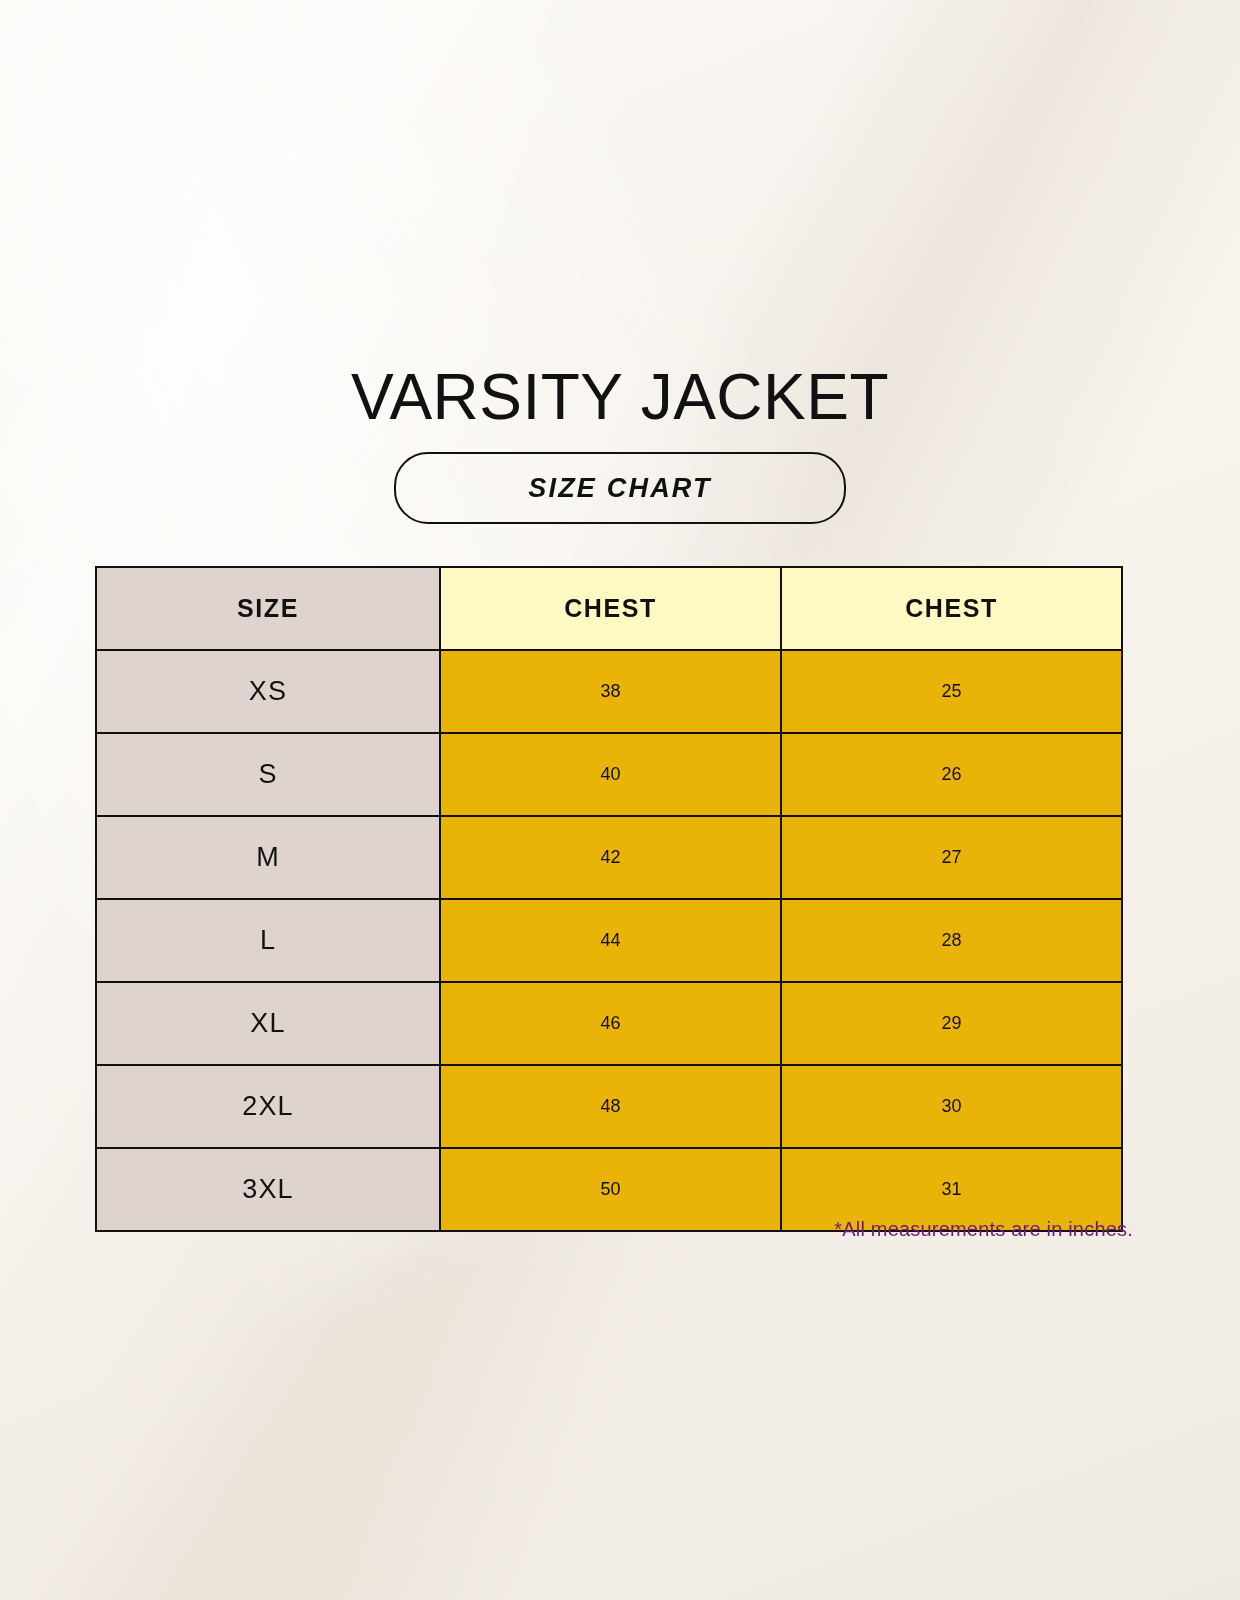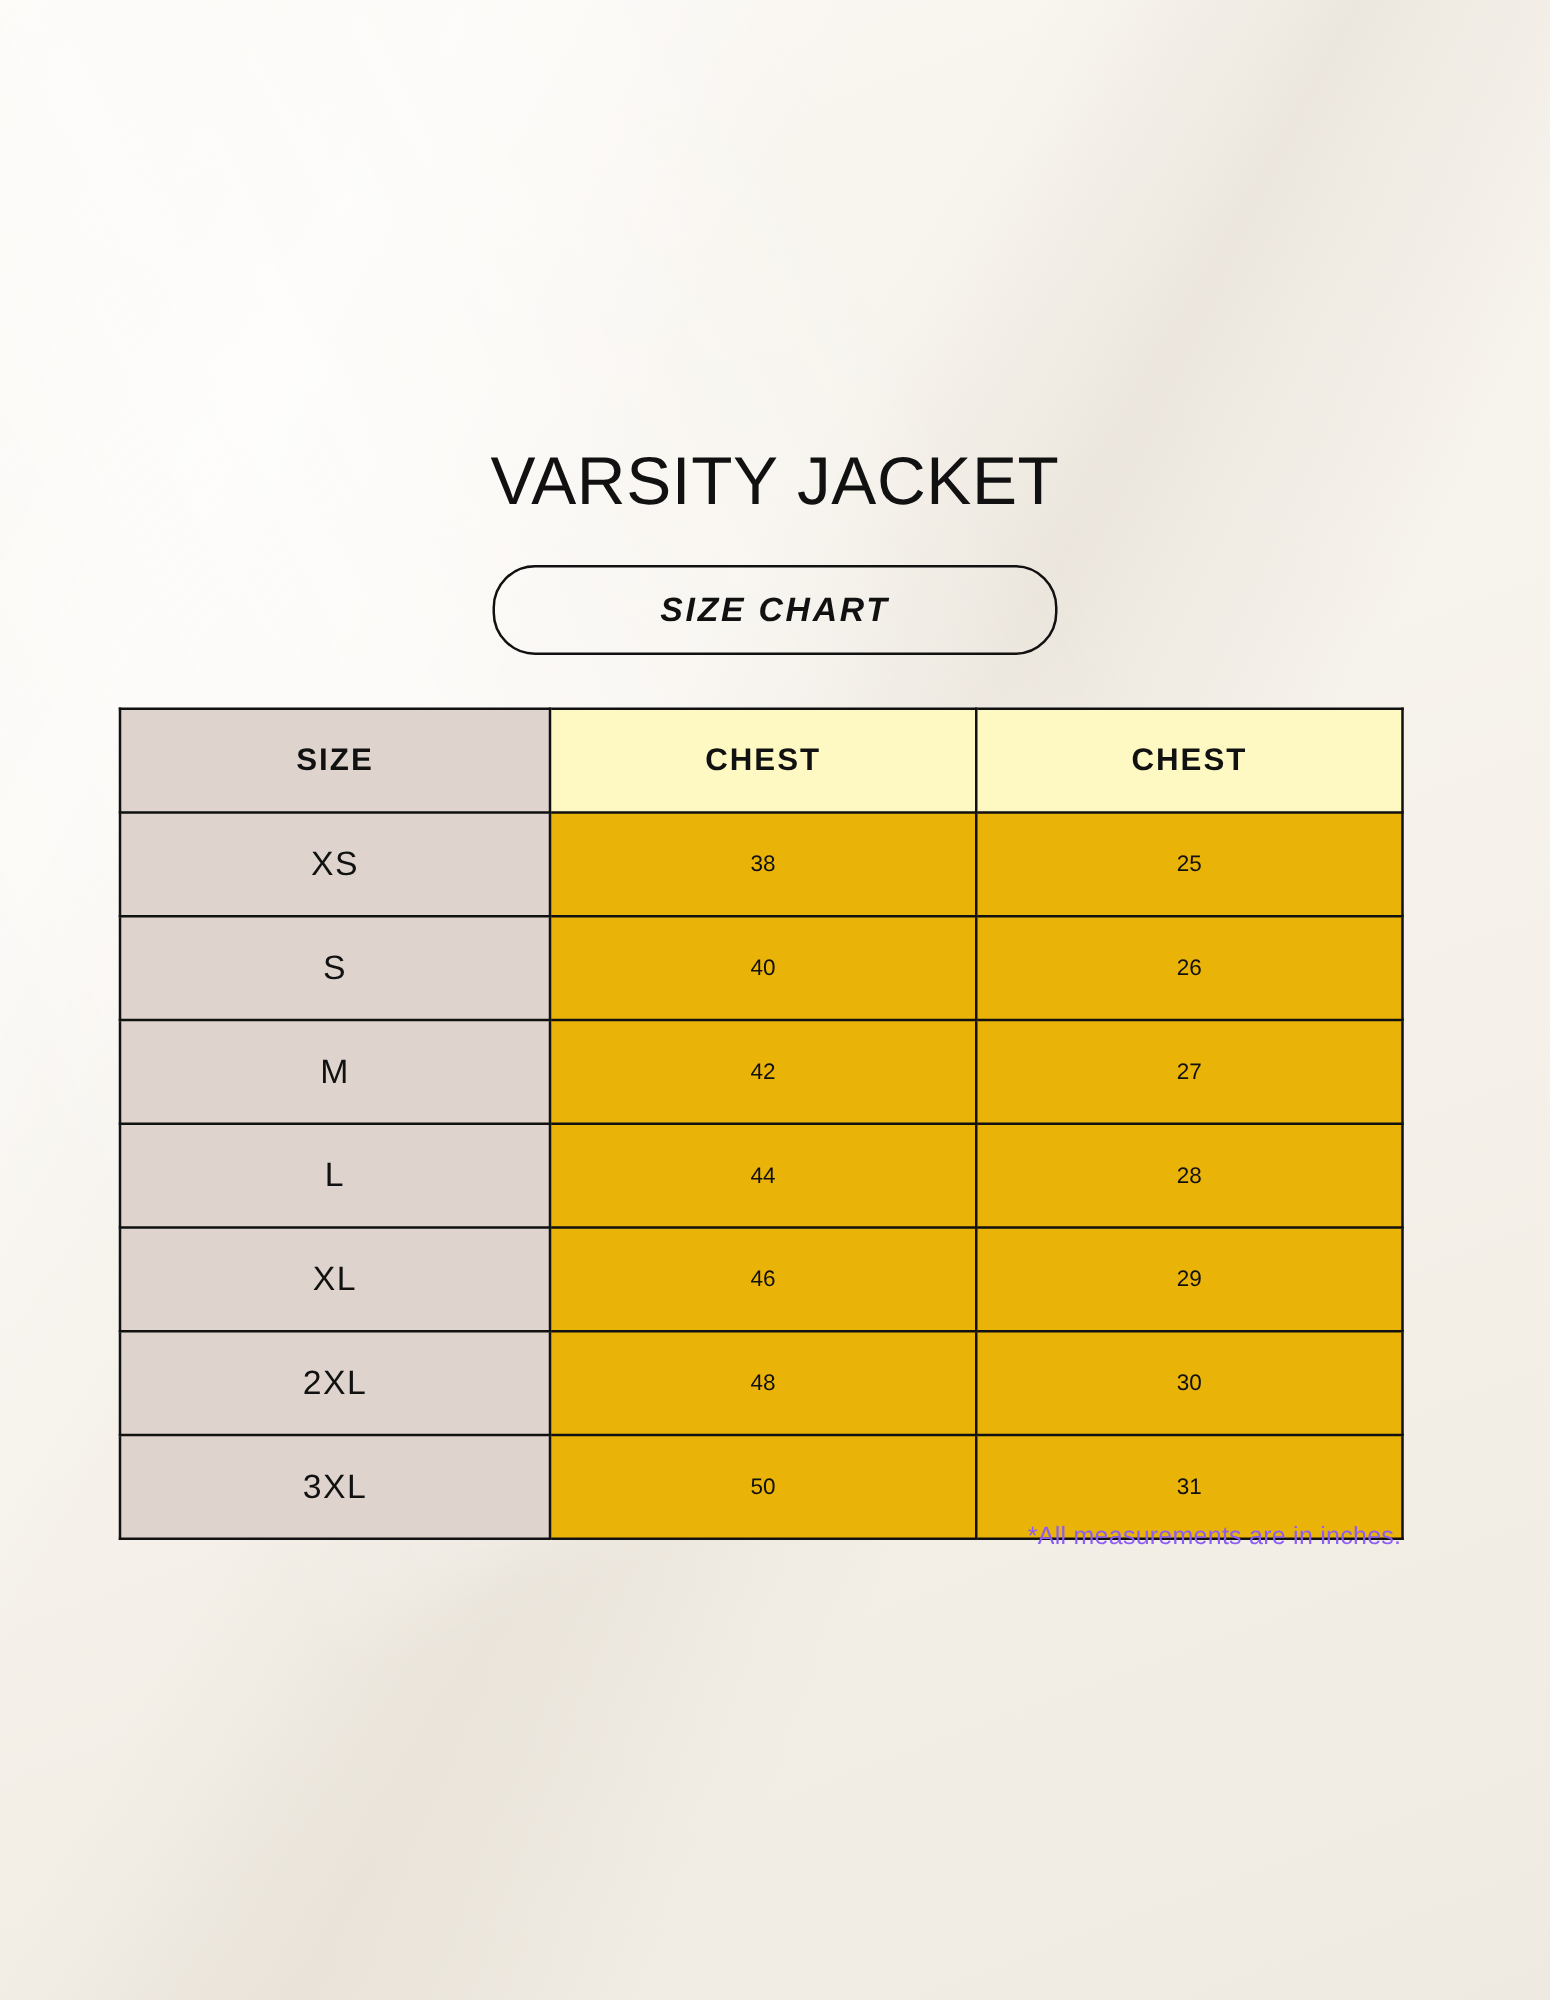--- a/index.html
+++ b/index.html
@@ -40,21 +40,21 @@
     position: relative;
     width: 1240px;
     height: 1600px;
   }
   .title {
     position: absolute;
     top: 322px;
     left: 0;
     width: 1240px;
     text-align: center;
-    font-size: 54px;
+    font-size: 64px;
     font-weight: 400;
     letter-spacing: 0.5px;
     line-height: 1;
     color: #111111;
   }
   .pill {
     position: absolute;
     top: 452px;
     left: 50%;
     transform: translateX(-50%);
@@ -118,27 +118,27 @@
   }
   tbody td.c2,
   tbody td.c3 {
     background: #eab308;
     font-size: 18px;
     font-weight: 400;
   }
   .footnote {
     position: absolute;
     top: 1218px;
-    left: 0;
+    left: 12px;
     width: 1121px;
     text-align: right;
     font-size: 20px;
     font-weight: 500;
     letter-spacing: 0.2px;
-    color: #8b5cf6;
+    color: #701a75;
   }
 </style>
 </head>
 <body>
 
 <div class="page">
   <div class="bg-wash"></div>
   <div class="bg-wash2"></div>
 
   <h1 class="title">VARSITY JACKET</h1>

